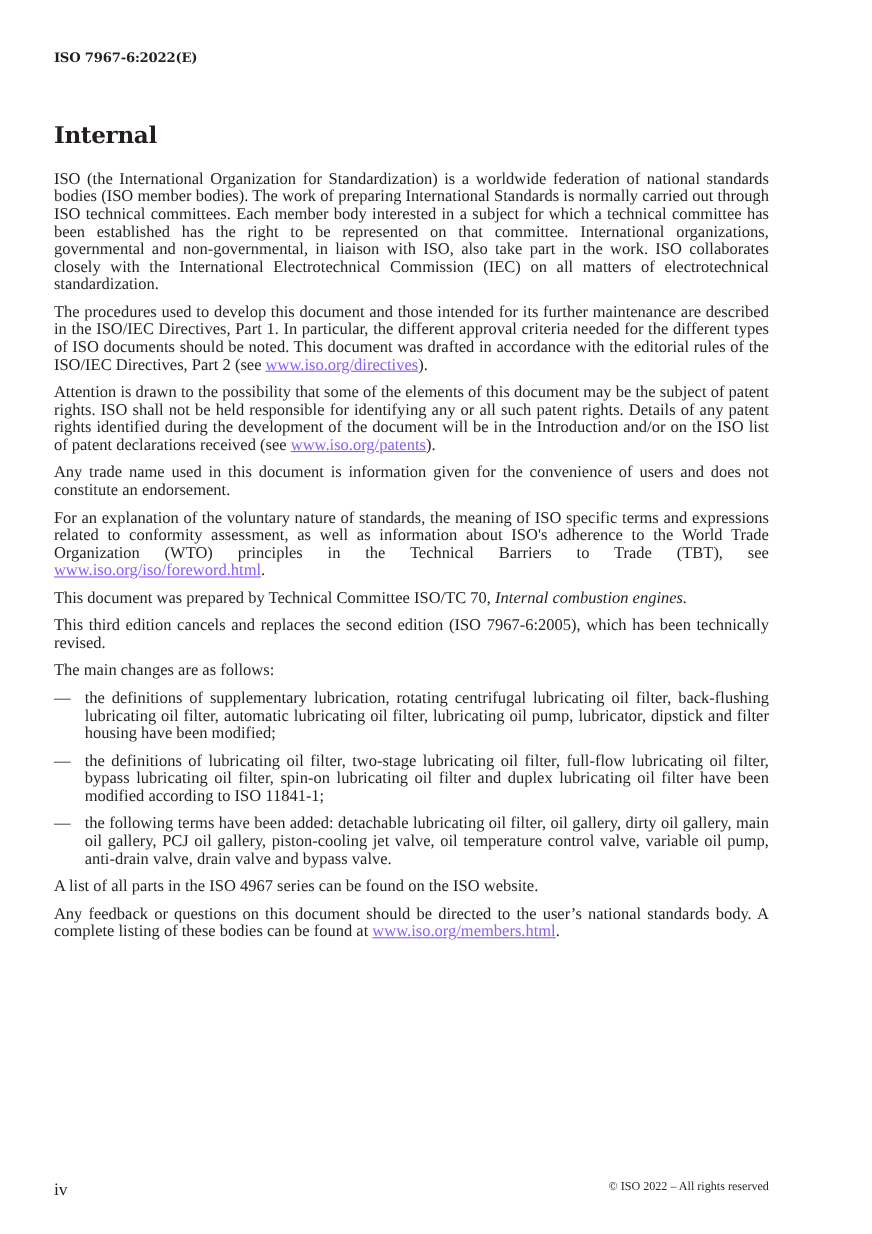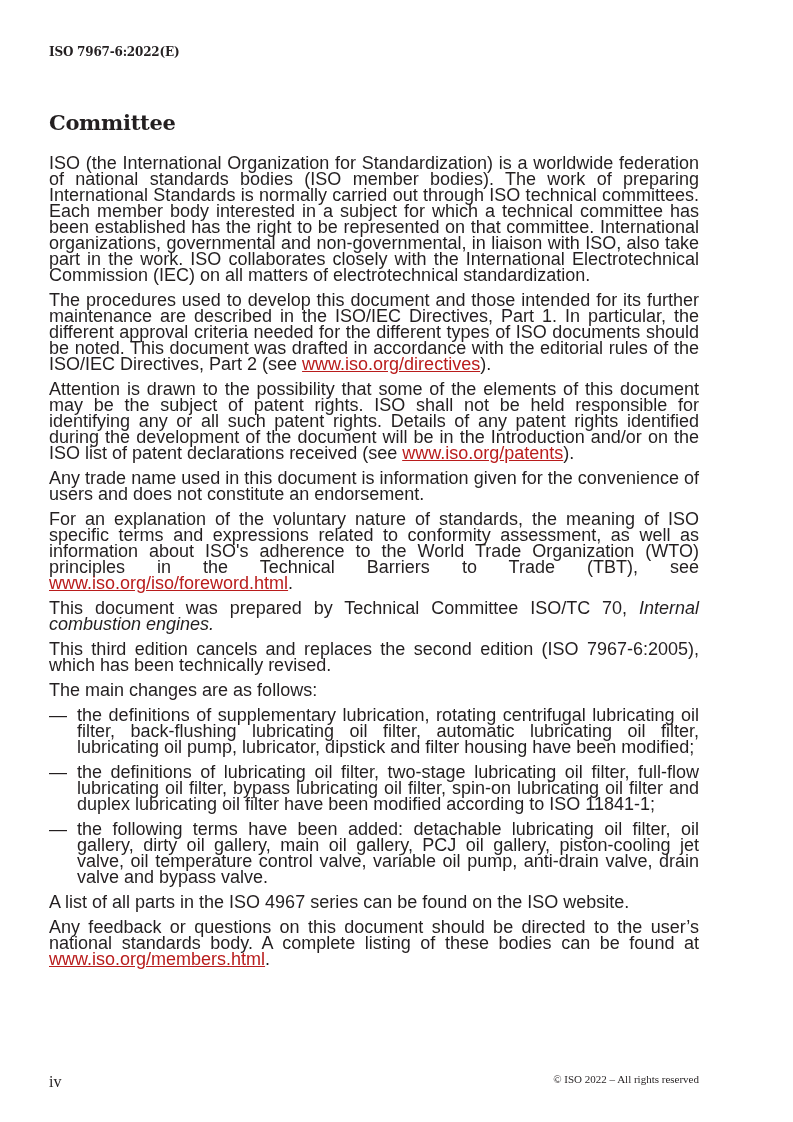--- a/index.html
+++ b/index.html
@@ -13,28 +13,28 @@
       font-family: "DejaVu Serif", serif; font-weight: bold;
       font-size: 12px; letter-spacing: -0.2px;
     }
     .title {
       position: absolute; left: 49px; top: 110px; margin: 0;
       font-family: "DejaVu Serif", serif; font-weight: bold;
       font-size: 21px; letter-spacing: -0.3px;
     }
     .content {
       position: absolute; left: 49px; top: 155px; width: 650px;
-      font-family: Liberation Sans, sans-serif;
-      font-size: 18px; line-height: 16px;
+      font-family: Liberation Serif, serif;
+      font-size: 15px; line-height: 16px;
     }
     .content p {
       margin: 0 0 9px 0; text-align: justify;
     }
     .content a {
-      color: #b91c1c; text-decoration: underline;
+      color: #8b5cf6; text-decoration: underline;
     }
     .content em { font-style: italic; }
     .list { margin: 0 0 9px 0; padding: 0; list-style: none; }
     .list li {
       position: relative; padding-left: 28px; margin: 0 0 9px 0; text-align: justify;
     }
     .list li .dash {
       position: absolute; left: 0; top: 0;
     }
     .footer-left {
@@ -44,21 +44,21 @@
     .footer-right {
       position: absolute; right: 94px; top: 1073px;
       font-family: "Liberation Serif", serif; font-size: 11px; text-align: right;
     }
   </style>
 </head>
 <body>
 
 <div class="page-header">ISO 7967-6:2022(E)</div>
 
-<h1 class="title">Committee</h1>
+<h1 class="title">Internal</h1>
 
 <div class="content">
   <p>ISO (the International Organization for Standardization) is a worldwide federation of national standards bodies (ISO member bodies). The work of preparing International Standards is normally carried out through ISO technical committees. Each member body interested in a subject for which a technical committee has been established has the right to be represented on that committee. International organizations, governmental and non-governmental, in liaison with ISO, also take part in the work. ISO collaborates closely with the International Electrotechnical Commission (IEC) on all matters of electrotechnical standardization.</p>
 
   <p><span>The procedures used to develop this document and those intended for its further maintenance are described in the ISO/IEC Directives, Part 1. In particular, the different approval criteria needed for the different types of ISO documents should be noted. This document was drafted in accordance with the editorial rules of the ISO/IEC Directives, Part 2 (see </span><a>www.iso.org/directives</a><span>).</span></p>
 
   <p><span>Attention is drawn to the possibility that some of the elements of this document may be the subject of patent rights. ISO shall not be held responsible for identifying any or all such patent rights. Details of any patent rights identified during the development of the document will be in the Introduction and/or on the ISO list of patent declarations received (see </span><a>www.iso.org/patents</a><span>).</span></p>
 
   <p>Any trade name used in this document is information given for the convenience of users and does not constitute an endorsement.</p>
 

